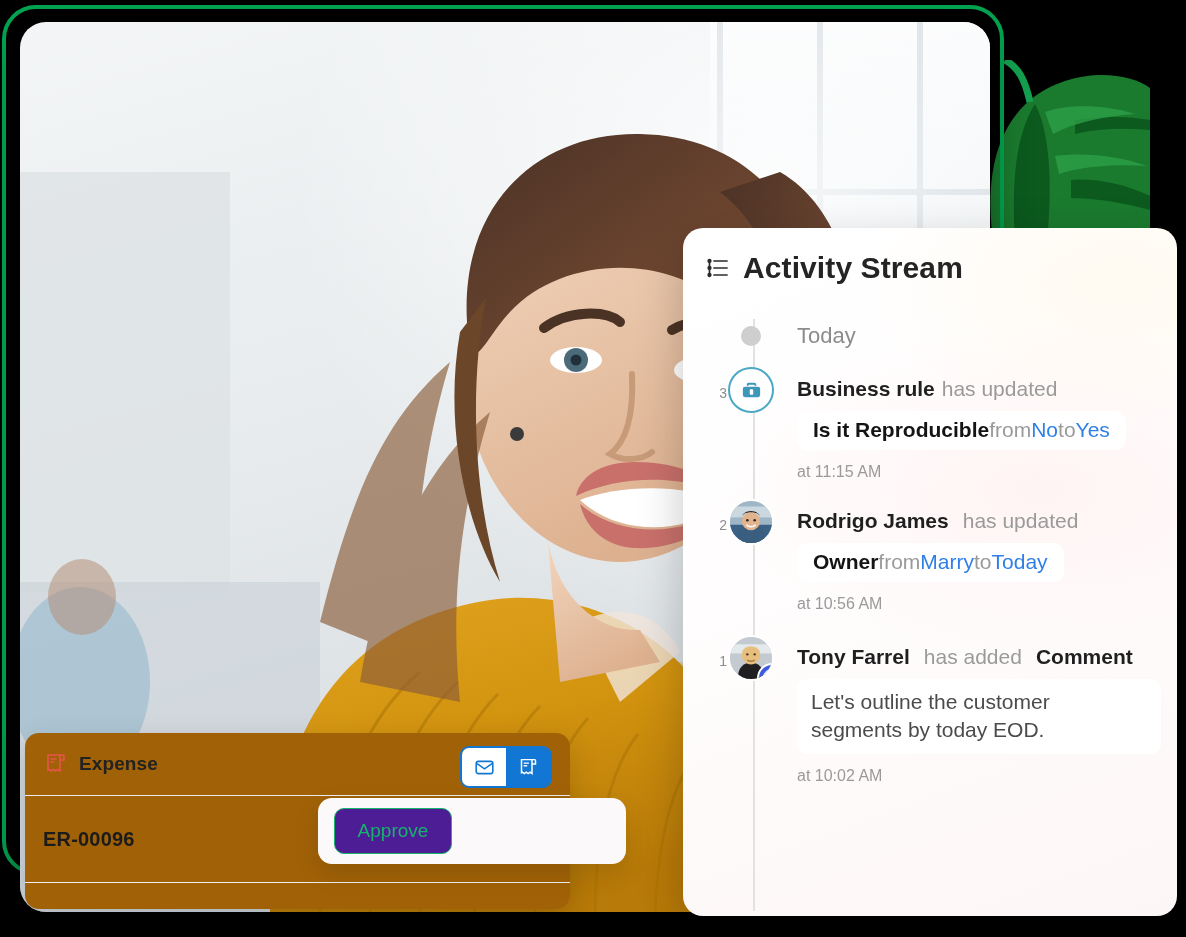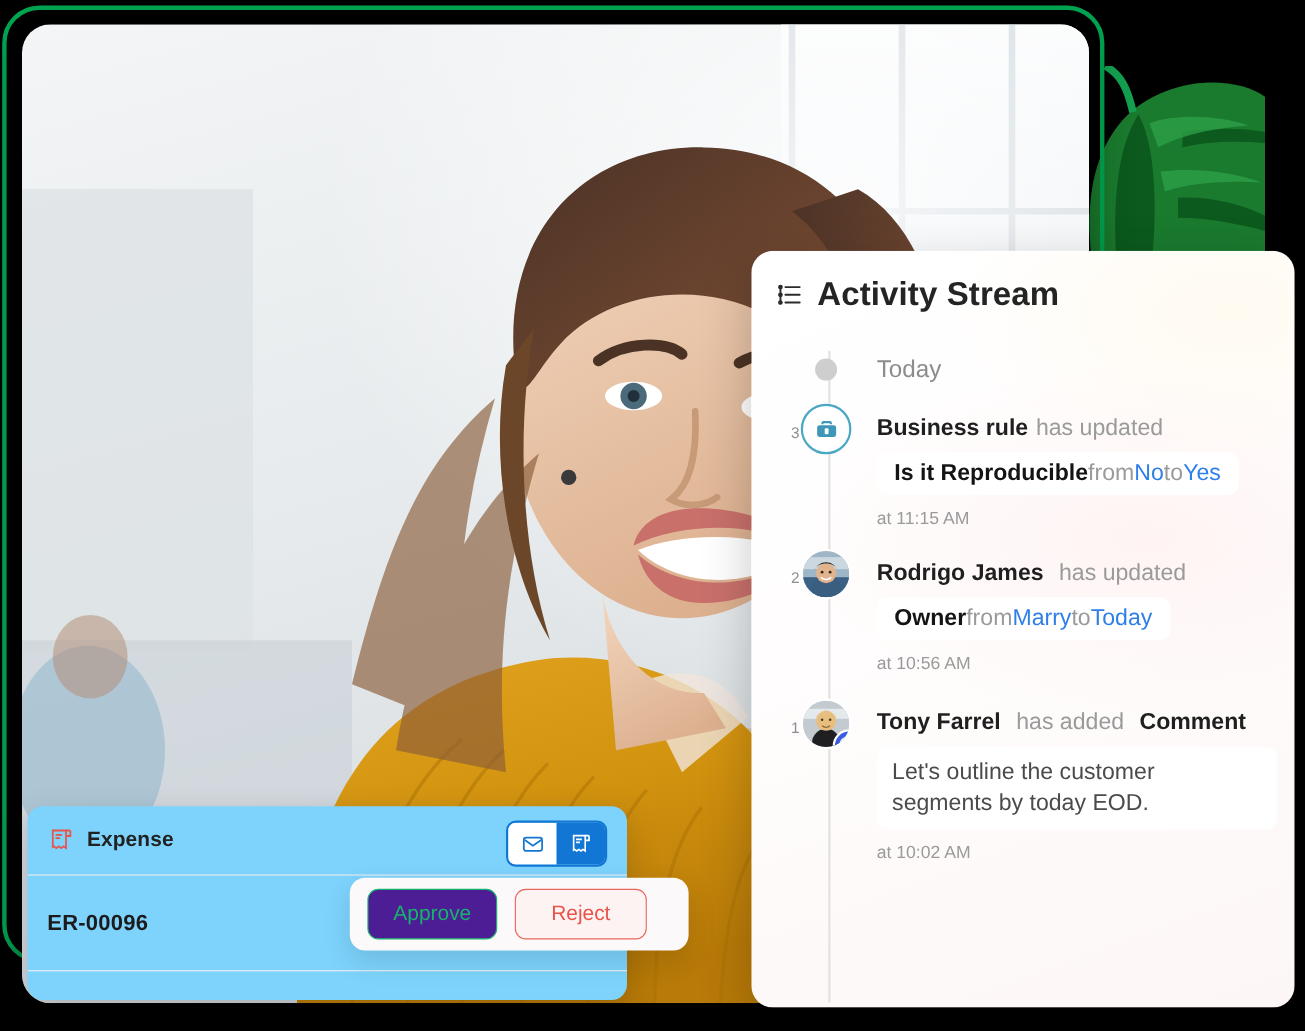--- a/index.html
+++ b/index.html
@@ -18,21 +18,21 @@
                border:4px solid #00A551;border-radius:34px;box-sizing:border-box;z-index:2;}
 
   
   .photo-card{position:absolute;left:20px;top:22px;width:970px;height:890px;
               border-radius:26px;overflow:hidden;z-index:3;
               box-shadow:0 14px 40px rgba(0,0,0,.35);}
   .photo-card svg{display:block;width:100%;height:100%;}
 
   
   .expense-card{position:absolute;left:25px;top:733px;width:545px;height:176px;
-                background:#7dd3fc;border-radius:14px;z-index:6;
+                background:#a16207;border-radius:14px;z-index:6;
                 box-shadow:0 10px 30px rgba(0,0,0,.18);overflow:hidden;}
   .exp-head{height:62px;display:flex;align-items:center;padding:0 18px;
             border-bottom:1px solid #ECECEC;position:relative;}
   .exp-icon{width:26px;height:26px;display:flex;align-items:center;justify-content:center;
             margin-right:10px;flex:none;}
   .exp-title{font-size:19px;font-weight:700;color:#222;letter-spacing:.1px;}
   .exp-toggle{position:absolute;right:18px;top:13px;display:flex;
               border:2px solid #1277D4;border-radius:9px;overflow:hidden;height:38px;}
   .tg{width:44px;display:flex;align-items:center;justify-content:center;}
   .tg.off{background:#fff;}
@@ -245,21 +245,20 @@
         </span>
       </span>
     </div>
     <div class="exp-body">
       <span class="exp-id">ER-00096</span>
     </div>
   </div>
 
   <div class="actions">
     <button class="btn approve">Approve</button>
-    <button class="btn reject">Reject</button>
   </div>
 
   <div class="activity">
     <div class="act-head">
       <span class="act-head-icon">
         <svg width="24" height="24" viewBox="0 0 24 24" fill="none" stroke="#2b2b2b" stroke-width="1.7" stroke-linecap="round">
           <path d="M3 5h1M3 12h1M3 19h1"></path>
           <path d="M3.5 5v14"></path>
           <circle cx="3.5" cy="5" r="1.3" fill="#2b2b2b"></circle>
           <circle cx="3.5" cy="12" r="1.3" fill="#2b2b2b"></circle>

